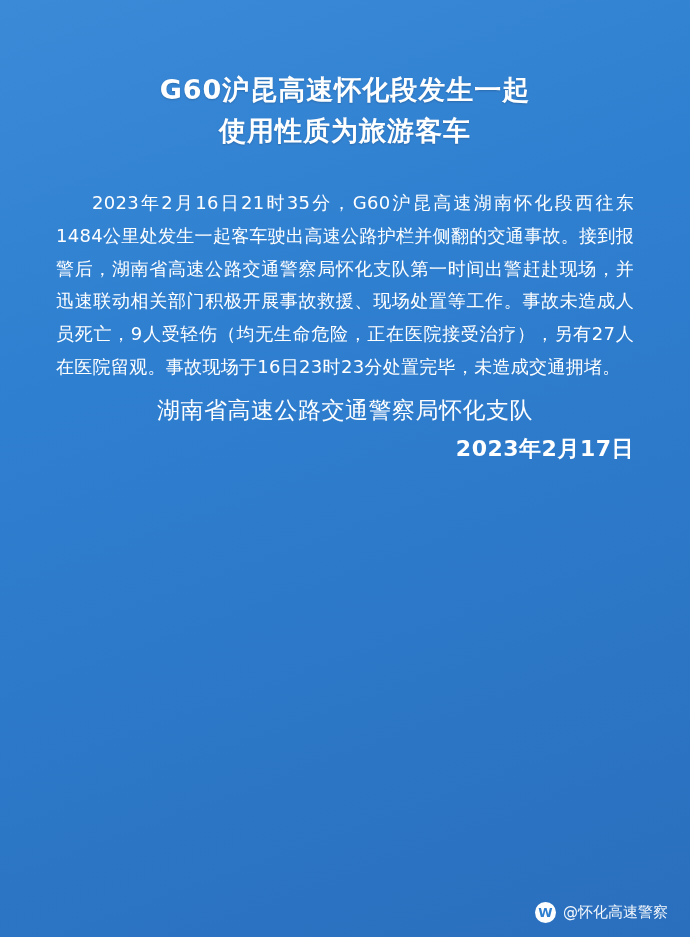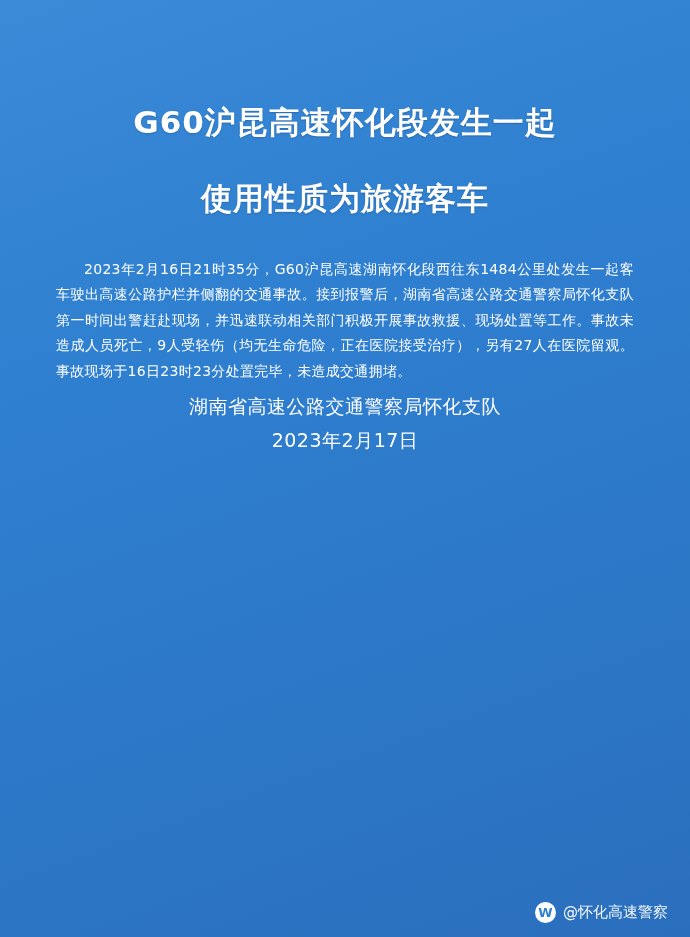--- a/index.html
+++ b/index.html
@@ -19,54 +19,53 @@
     height: 937px;
     box-sizing: border-box;
     background: linear-gradient(160deg, #3a8ad8 0%, #2f7fd0 35%, #2a6fbe 100%);
     color: #ffffff;
   }
   .title-block {
     padding: 70px 60px 0 60px;
     text-align: center;
   }
   .title-line {
-    font-size: 31px;
+    font-size: 27px;
     font-weight: bold;
     letter-spacing: 1px;
     line-height: 1.5;
     color: #ffffff;
     text-shadow: 0 1px 2px rgba(0,0,0,0.18);
-    margin-top: 29px;
   }
   .body-block {
     padding: 36px 56px 0 56px;
   }
   .para {
-    font-size: 14px;
+    font-size: 18px;
     line-height: 1.82;
     text-align: justify;
     text-justify: inter-ideograph;
     text-indent: 2em;
     margin: 0 0 6px 0;
     color: #ffffff;
     font-weight: 500;
     letter-spacing: 0.3px;
   }
   .signature {
     text-align: center;
-    font-size: 19px;
+    font-size: 23px;
     line-height: 1.75;
     font-weight: 500;
     letter-spacing: 0.5px;
   }
   .sig-date {
-    text-align: center;
-    font-size: 19px;
+    text-align: right;
+    font-size: 22px;
     line-height: 1.75;
-    font-weight: 400;
+    font-weight: 700;
     letter-spacing: 0.5px;
   }
   .footer {
     position: absolute;
     right: 22px;
     bottom: 14px;
     display: flex;
     align-items: center;
     gap: 7px;
   }

